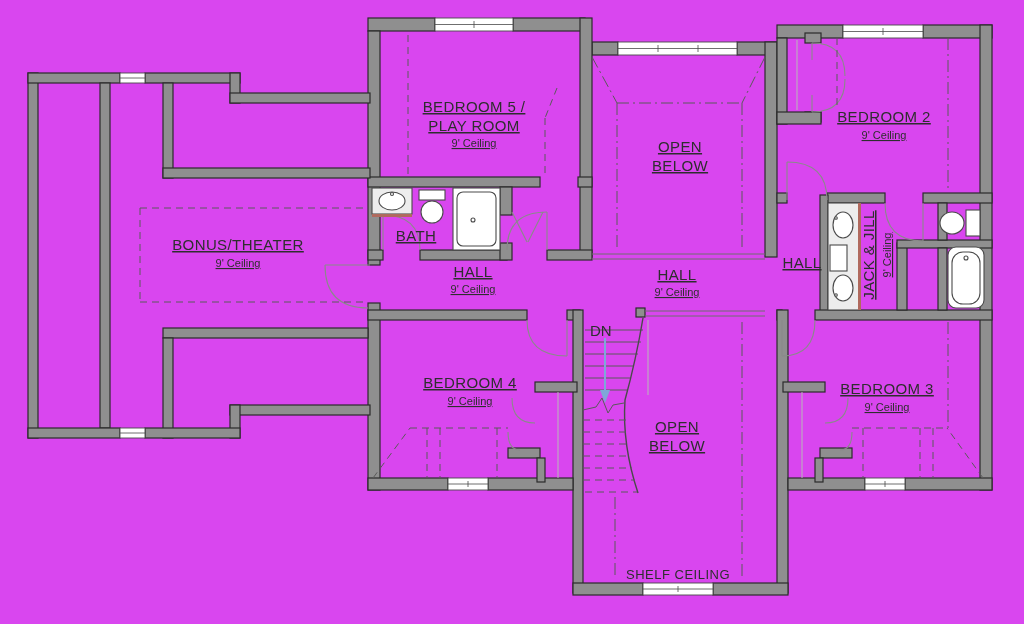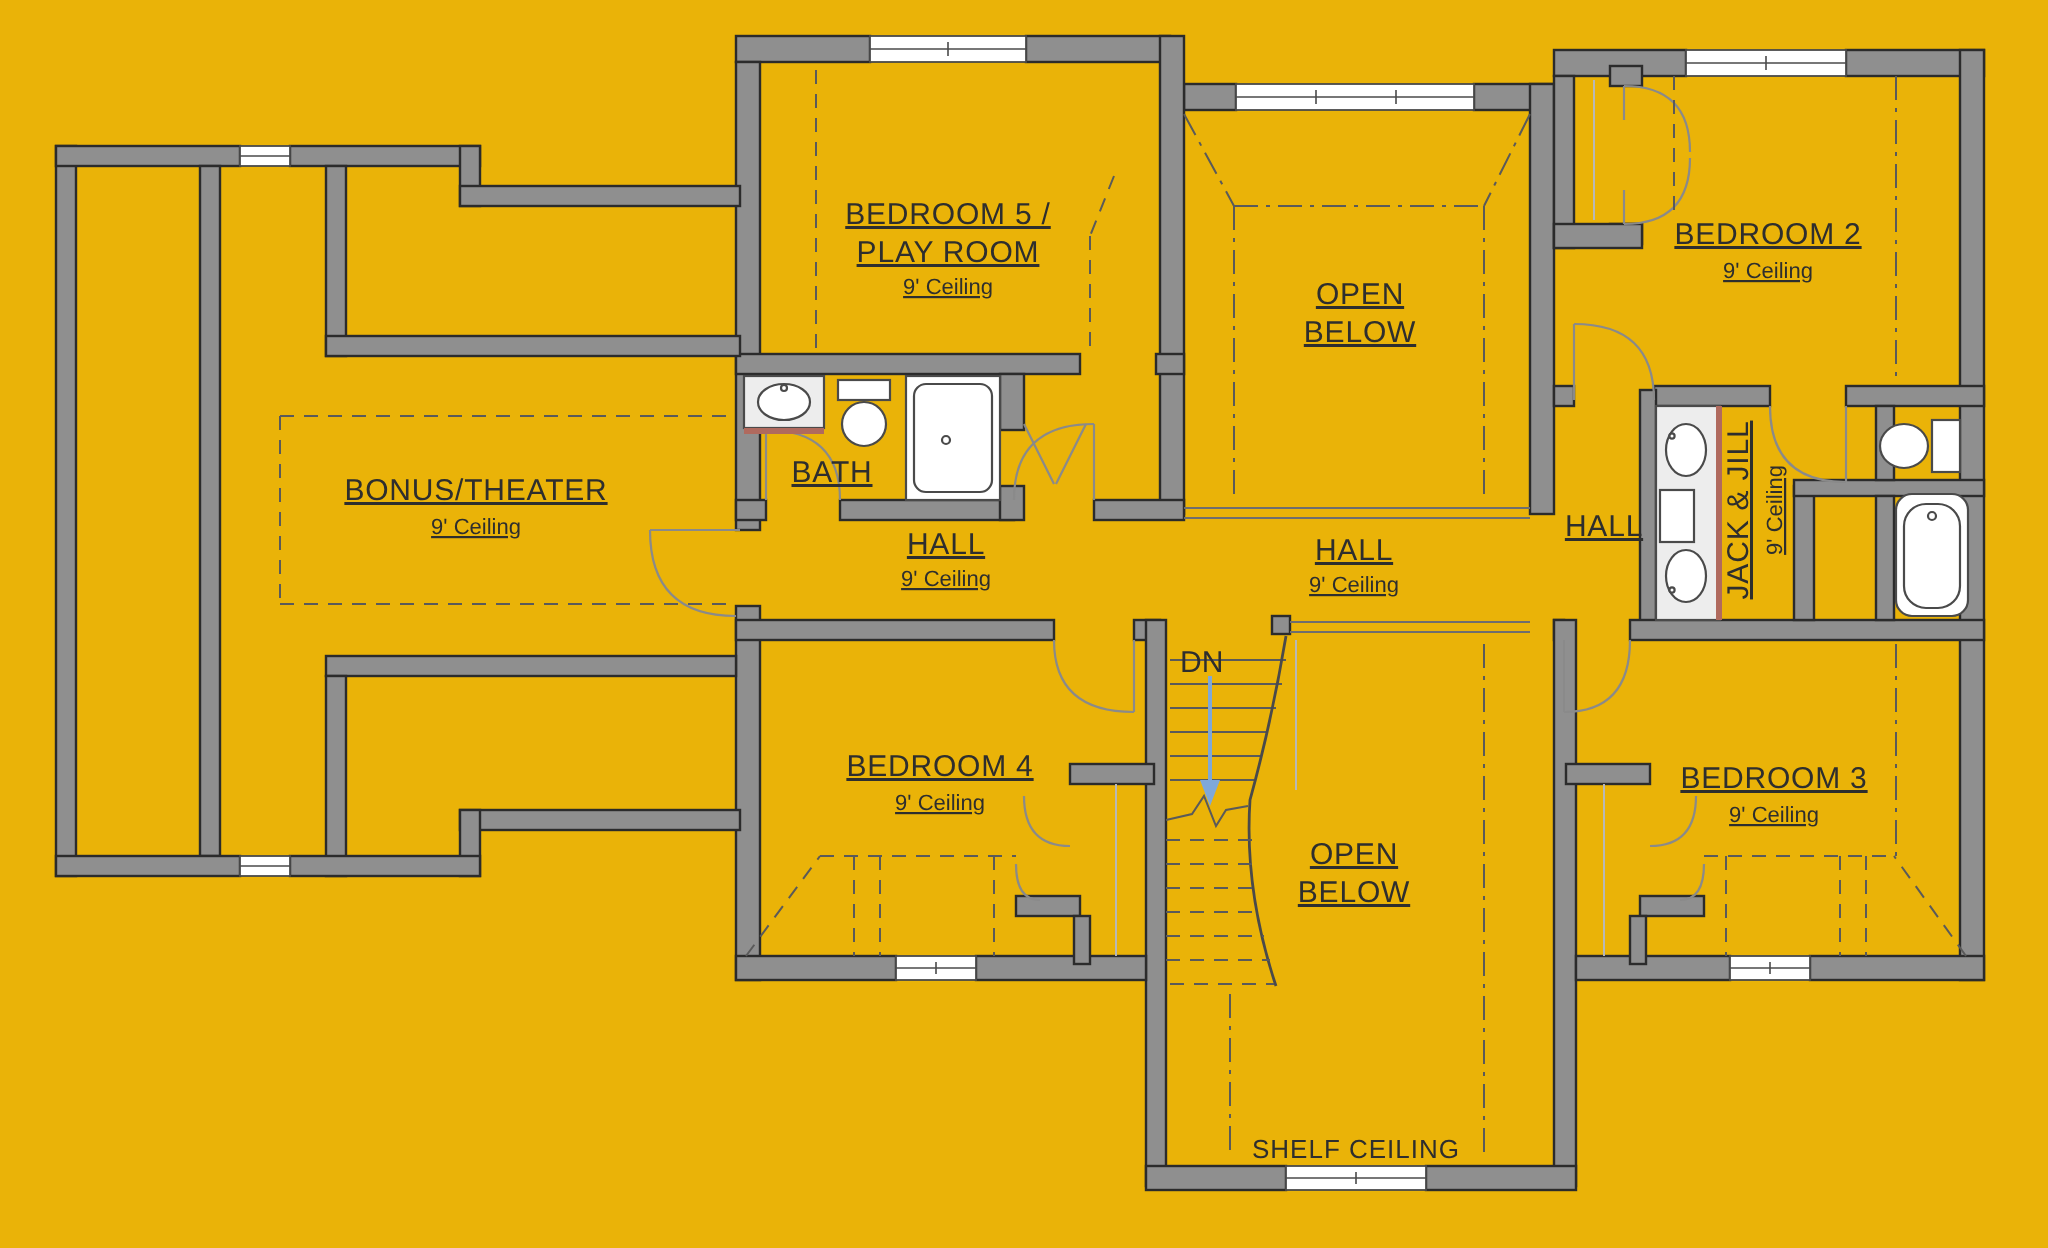--- a/index.html
+++ b/index.html
@@ -1,16 +1,16 @@
 <!DOCTYPE html>
 <html><head>
 <meta charset="utf-8">
 <style>
   html,body{margin:0;padding:0;background:#ffffff;}
-  .stage{width:1024px;height:624px;position:relative;background:#eab308;overflow:hidden;}
+  .stage{width:1024px;height:624px;position:relative;background:#d946ef;overflow:hidden;}
   svg{display:block;}
   .wall{fill:#8f8f8f;stroke:#2b2b2b;stroke-width:1.2;}
   .win{fill:#ffffff;stroke:#4a4a4a;stroke-width:0.9;}
   .winline{stroke:#4a4a4a;stroke-width:0.8;}
   .door{fill:none;stroke:#8a8a8a;stroke-width:1.1;}
   .fix{fill:#ffffff;stroke:#4a4a4a;stroke-width:1.1;}
   .fixfill{fill:#ededed;stroke:#4a4a4a;stroke-width:1.1;}
   .accent{fill:#b06a5e;stroke:none;}
   .rail{stroke:#6e6e6e;stroke-width:1;fill:none;}
   .tread{stroke:#5a5a5a;stroke-width:1;fill:none;}

